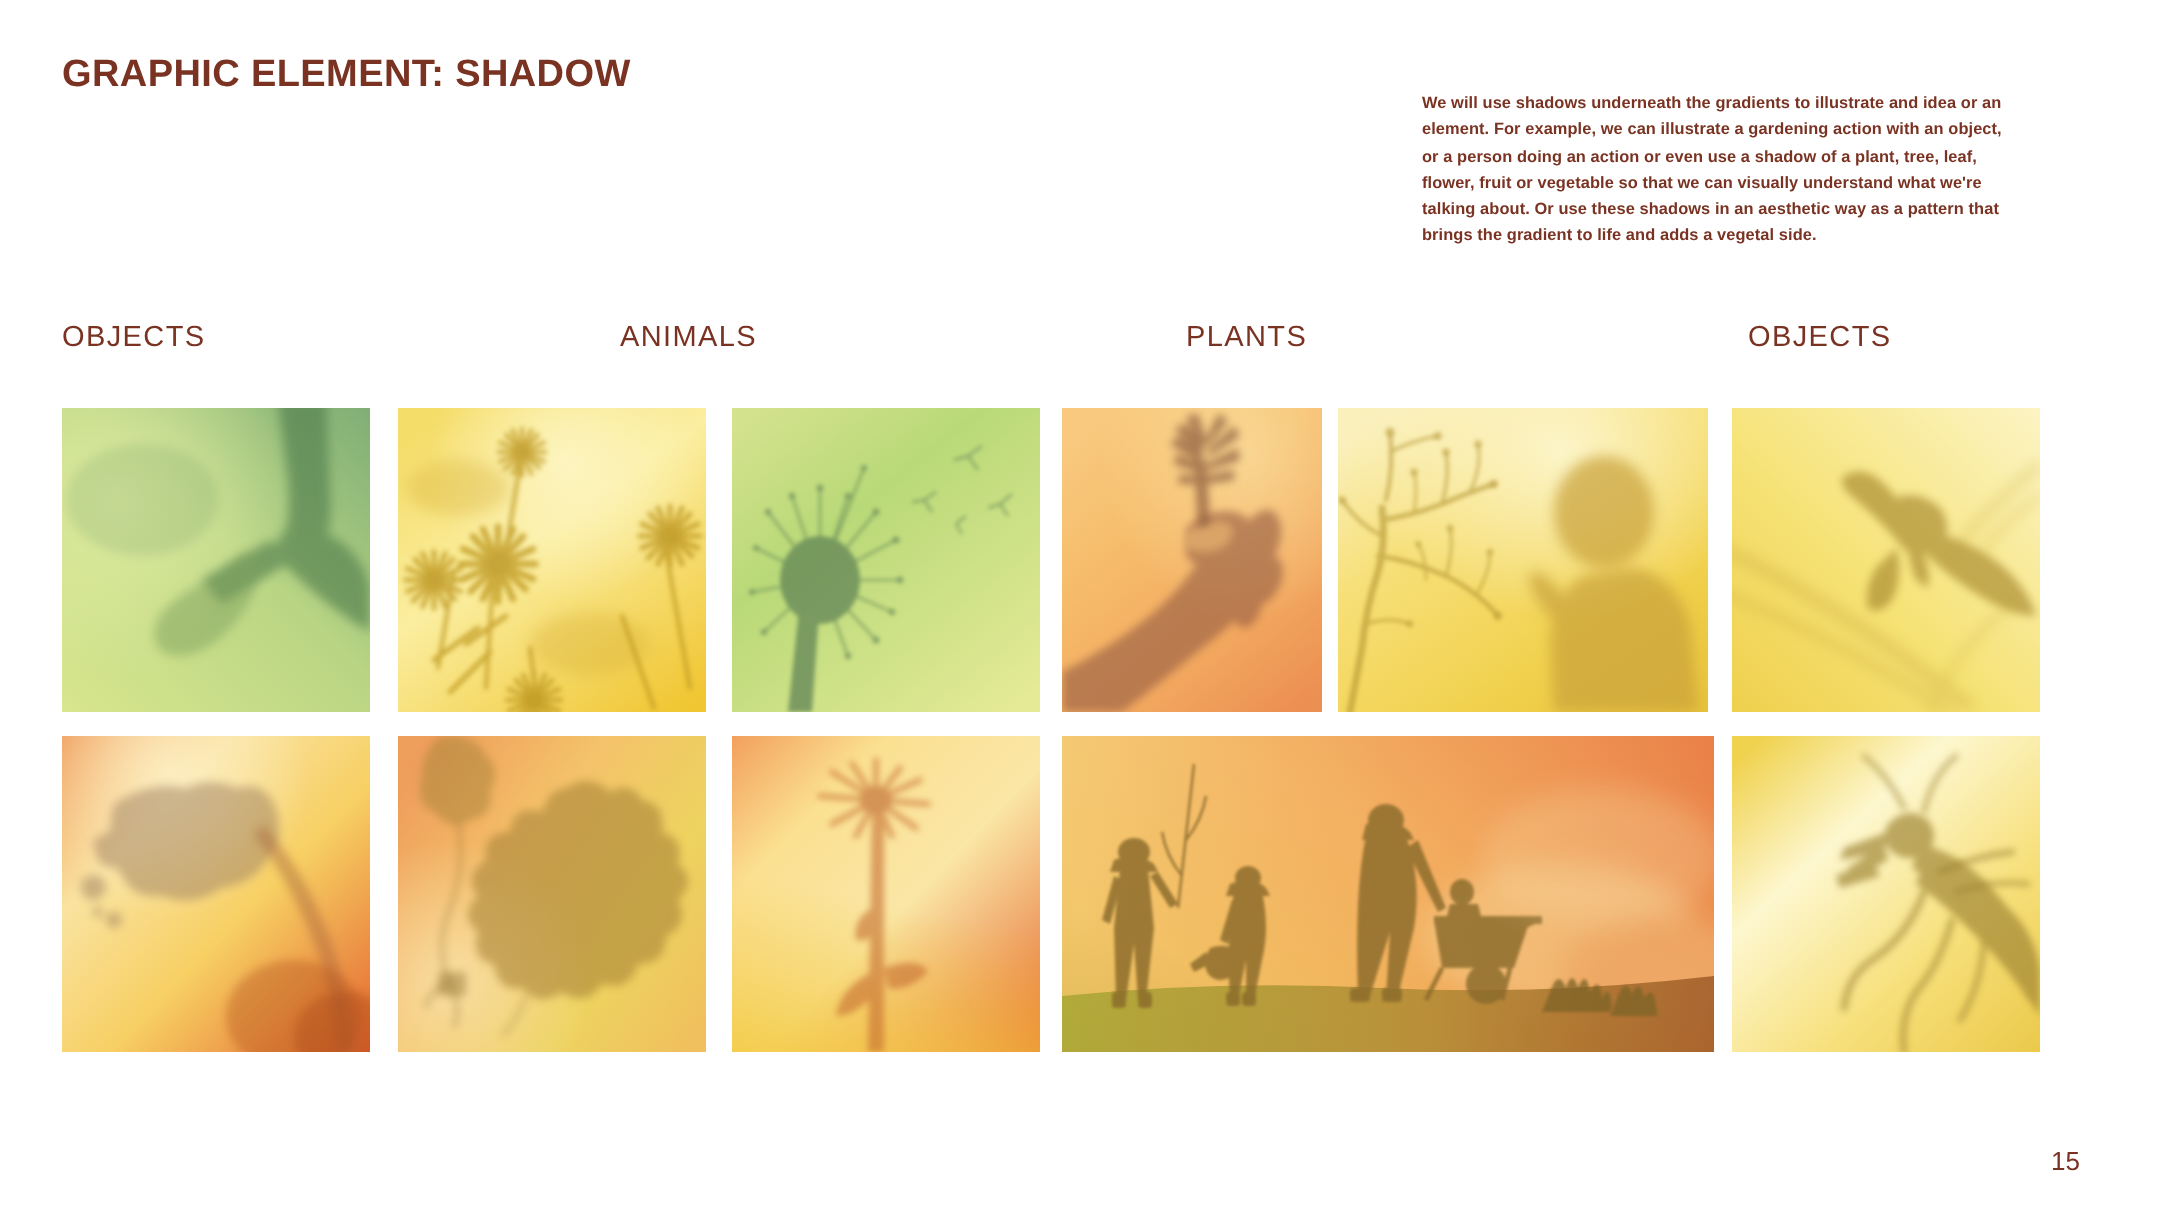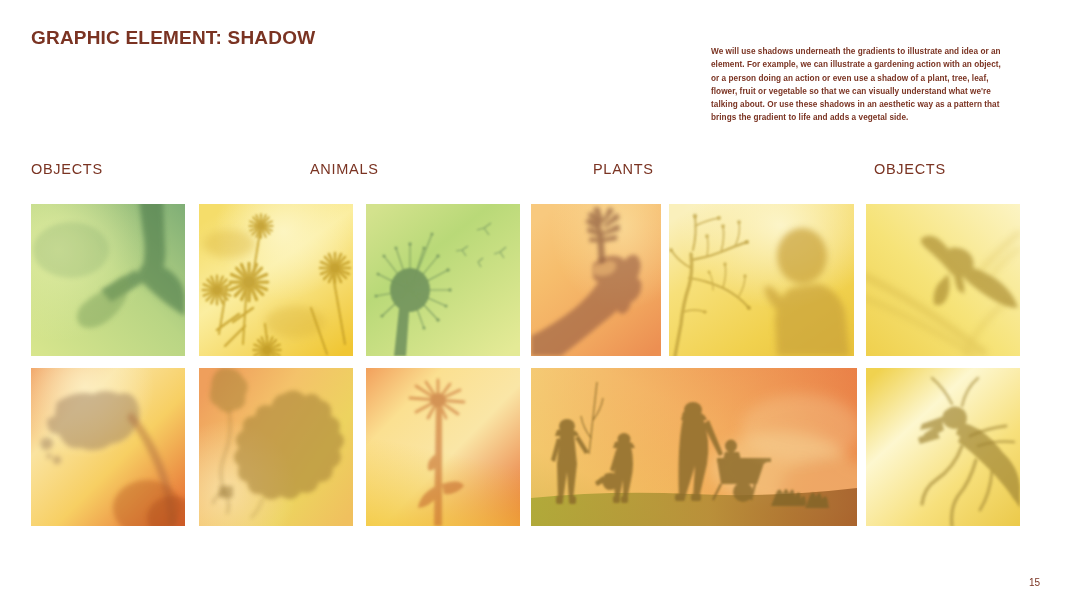--- a/index.html
+++ b/index.html
@@ -46,21 +46,21 @@
 
   
   #tile-leaf-abstract{left:31px; top:368px;width:154px;height:158px;}
   #tile-vine-leaf    {left:199px;top:368px;width:154px;height:158px;}
   #tile-flower-stem  {left:366px;top:368px;width:154px;height:158px;}
   #tile-family       {left:531px;top:368px;width:326px;height:158px;}
   #tile-mantis       {left:866px;top:368px;width:154px;height:158px;}
 
   #page-number{
     position:absolute;right:40px;bottom:20px;
-    font-size:10px;font-weight:normal;color:#7a3322;margin-top:44px;
+    font-size:13px;font-weight:normal;color:#7a3322;margin-top:44px;
   }
 </style>
 </head>
 <body>
 
 <div id="slide">
 
   <div id="page-title">GRAPHIC ELEMENT: SHADOW</div>
 
   <div id="intro-paragraph">

